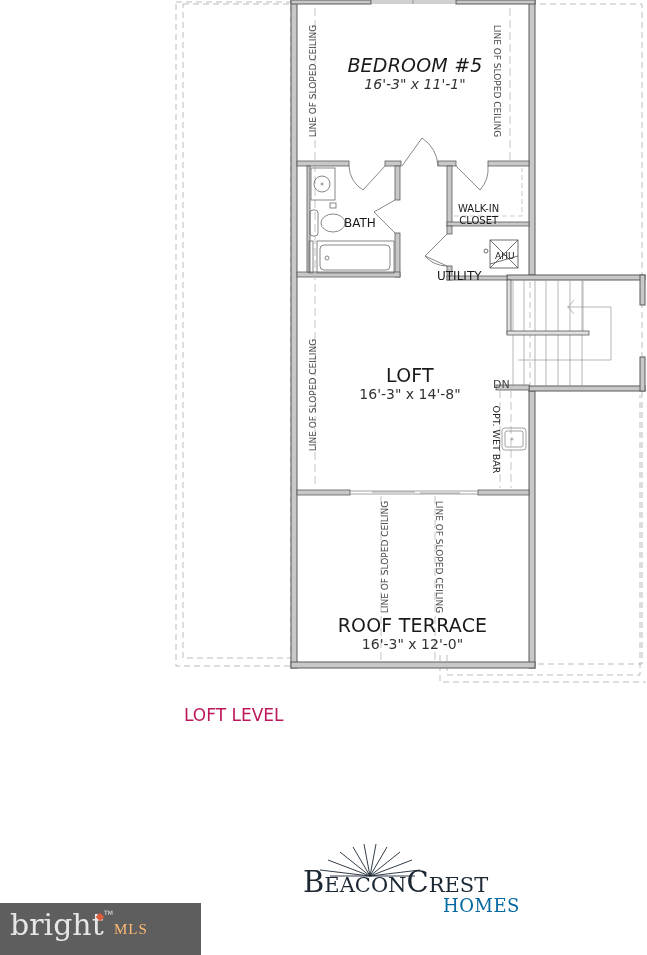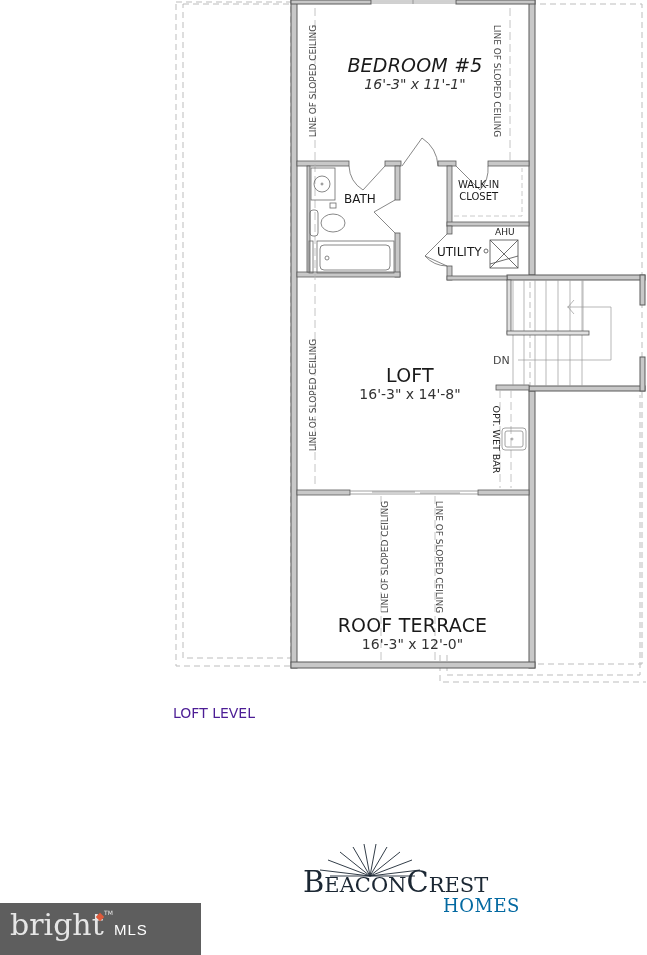--- a/index.html
+++ b/index.html
@@ -1,31 +1,31 @@
 <!DOCTYPE html>
 <html><head>
 <meta charset="utf-8">
 <style>
   html, body { margin:0; padding:0; background:#ffffff; }
   body { width:647px; height:955px; position:relative; overflow:hidden; font-family:"DejaVu Sans", sans-serif; }
   #plan { position:absolute; left:0; top:0; width:647px; height:700px; }
   .room-label { position:absolute; text-align:center; color:#1a1a1a; white-space:nowrap; }
   .room-name { font-size:19px; letter-spacing:0.2px; }
   .room-dim { font-size:14px; color:#333; }
-  .small-label { position:absolute; font-size:11px; color:#1a1a1a; white-space:nowrap; }
+  .small-label { position:absolute; font-size:11px; color:#1a1a1a; white-space:nowrap;margin-top:24px; }
   .vlabel { position:absolute; font-size:9px; color:#444; white-space:nowrap; transform-origin:center center; }
-  .level-title { position:absolute; left:173px; top:705px; font-size:14px; color:#4c1d95; }
+  .level-title { position:absolute; left:184px; top:705px; font-size:17px; color:#be185d; }
   .beacon { position:absolute; left:300px; top:840px; width:230px; height:80px; }
   .beacon-name { position:absolute; left:3px; top:25px; font-family:"DejaVu Serif", serif; color:#1b2733; white-space:nowrap; }
   .beacon-name .big { font-size:29px; }
   .beacon-name .sm { font-size:21px; }
   .beacon-homes { position:absolute; left:143px; top:55px; font-family:"DejaVu Serif", serif; font-size:18px; color:#0369a1; letter-spacing:0.5px; }
   .bright { position:absolute; left:0; top:903px; width:201px; height:52px; background:#5e5e5e; }
   .bright-word { position:absolute; left:10px; top:4px; font-family:"DejaVu Serif", serif; font-size:30px; color:#e6e6e6; }
-  .bright-mls { position:absolute; left:114px; top:18px; font-family:Liberation Sans, sans-serif; font-size:15px; color:#ffffff; letter-spacing:1px; }
+  .bright-mls { position:absolute; left:114px; top:18px; font-family:Liberation Serif, serif; font-size:15px; color:#fdba74; letter-spacing:1px; }
   .bright-tm { position:absolute; left:104px; top:6px; font-size:6px; color:#e6e6e6; }
   .bright-star { position:absolute; left:97px; top:11px; width:6px; height:6px; background:#e05a3a; transform:rotate(45deg); }
 </style>
 </head>
 <body>
 
 <div id="plan">
   <svg width="647" height="700" viewBox="0 0 647 700">
 
     <g fill="none" stroke="#bdbdbd" stroke-width="1" stroke-dasharray="6,4">

